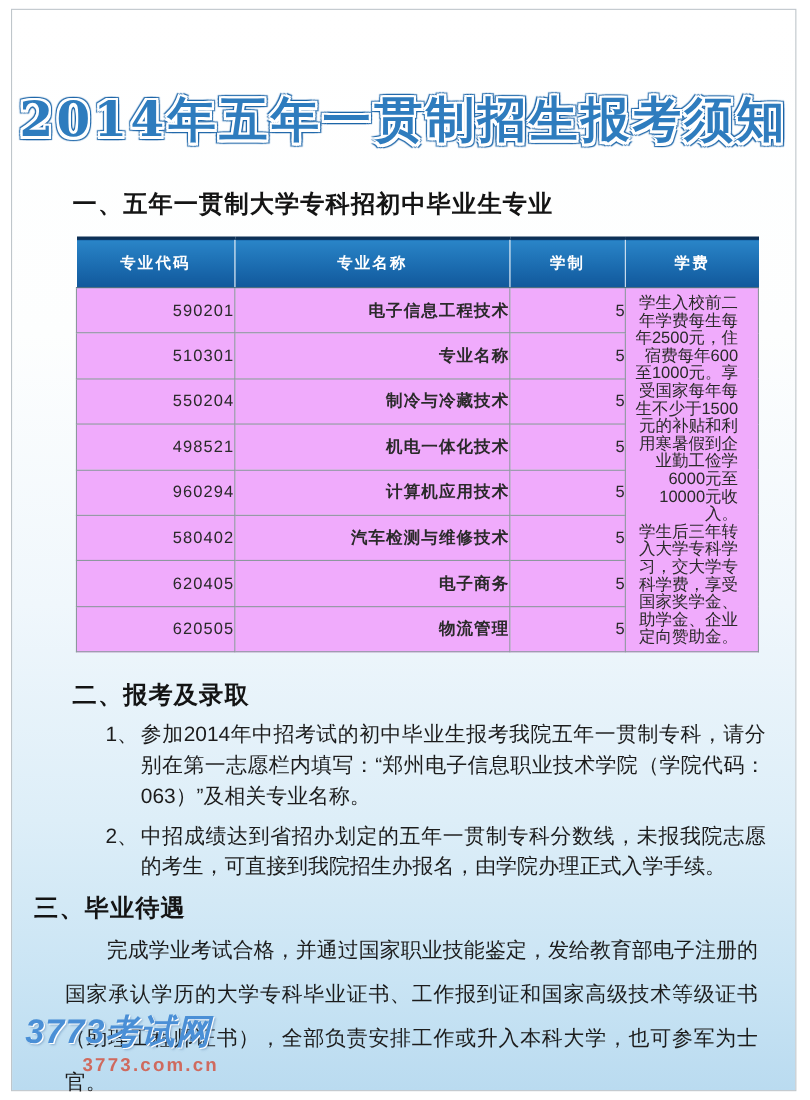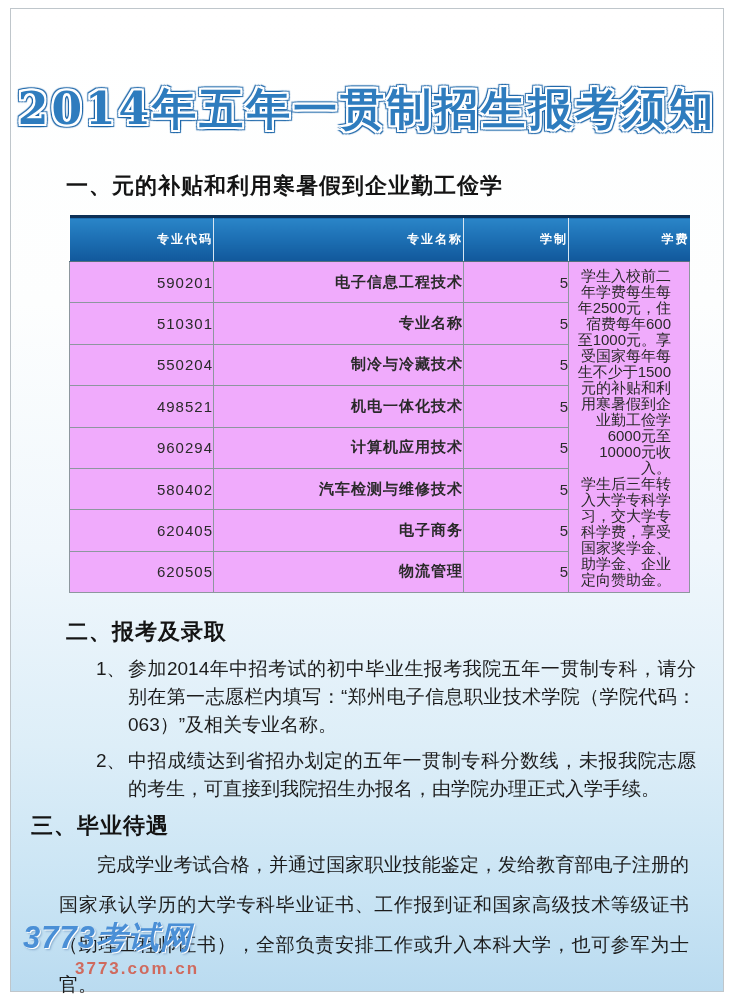--- a/index.html
+++ b/index.html
@@ -64,24 +64,24 @@
   table.majors col.c-name { width: 250px; }
   table.majors col.c-years { width: 105px; }
   table.majors col.c-fee { width: 121px; }
   table.majors thead th {
     height: 45px;
     background: linear-gradient(180deg, #2a85c8 0%, #1b6cb0 55%, #11589b 100%);
     border-top: 3px solid #0d3056;
     border-left: 1px solid #d7e6f2;
     border-bottom: 1px solid #56707f;
     color: #ffffff;
-    font-size: 12px;
+    font-size: 14px;
     font-weight: bold;
     letter-spacing: 2px;
-    text-align: right;
+    text-align: center;
   }
   table.majors thead th:first-child { border-left: none; }
   table.majors tbody td {
     height: 40px;
     border: 1px solid #8d979e;
     background: #f0abfc;
     text-align: right;
     vertical-align: middle;
     font-size: 15px;
     color: #2a2a2a;
@@ -144,21 +144,21 @@
     color: #cf6a5e;
   }
 </style>
 </head>
 <body>
 
 <div class="page">
 
   <div class="doc-title">2014年五年一贯制招生报考须知</div>
 
-  <div class="sec-heading sec1-heading">一、元的补贴和利用寒暑假到企业勤工俭学</div>
+  <div class="sec-heading sec1-heading">一、五年一贯制大学专科招初中毕业生专业</div>
 
   <table class="majors">
     <colgroup>
       <col class="c-code">
         <col class="c-name">
         <col class="c-years">
         <col class="c-fee">
     </colgroup>
     <thead>
       <tr>

